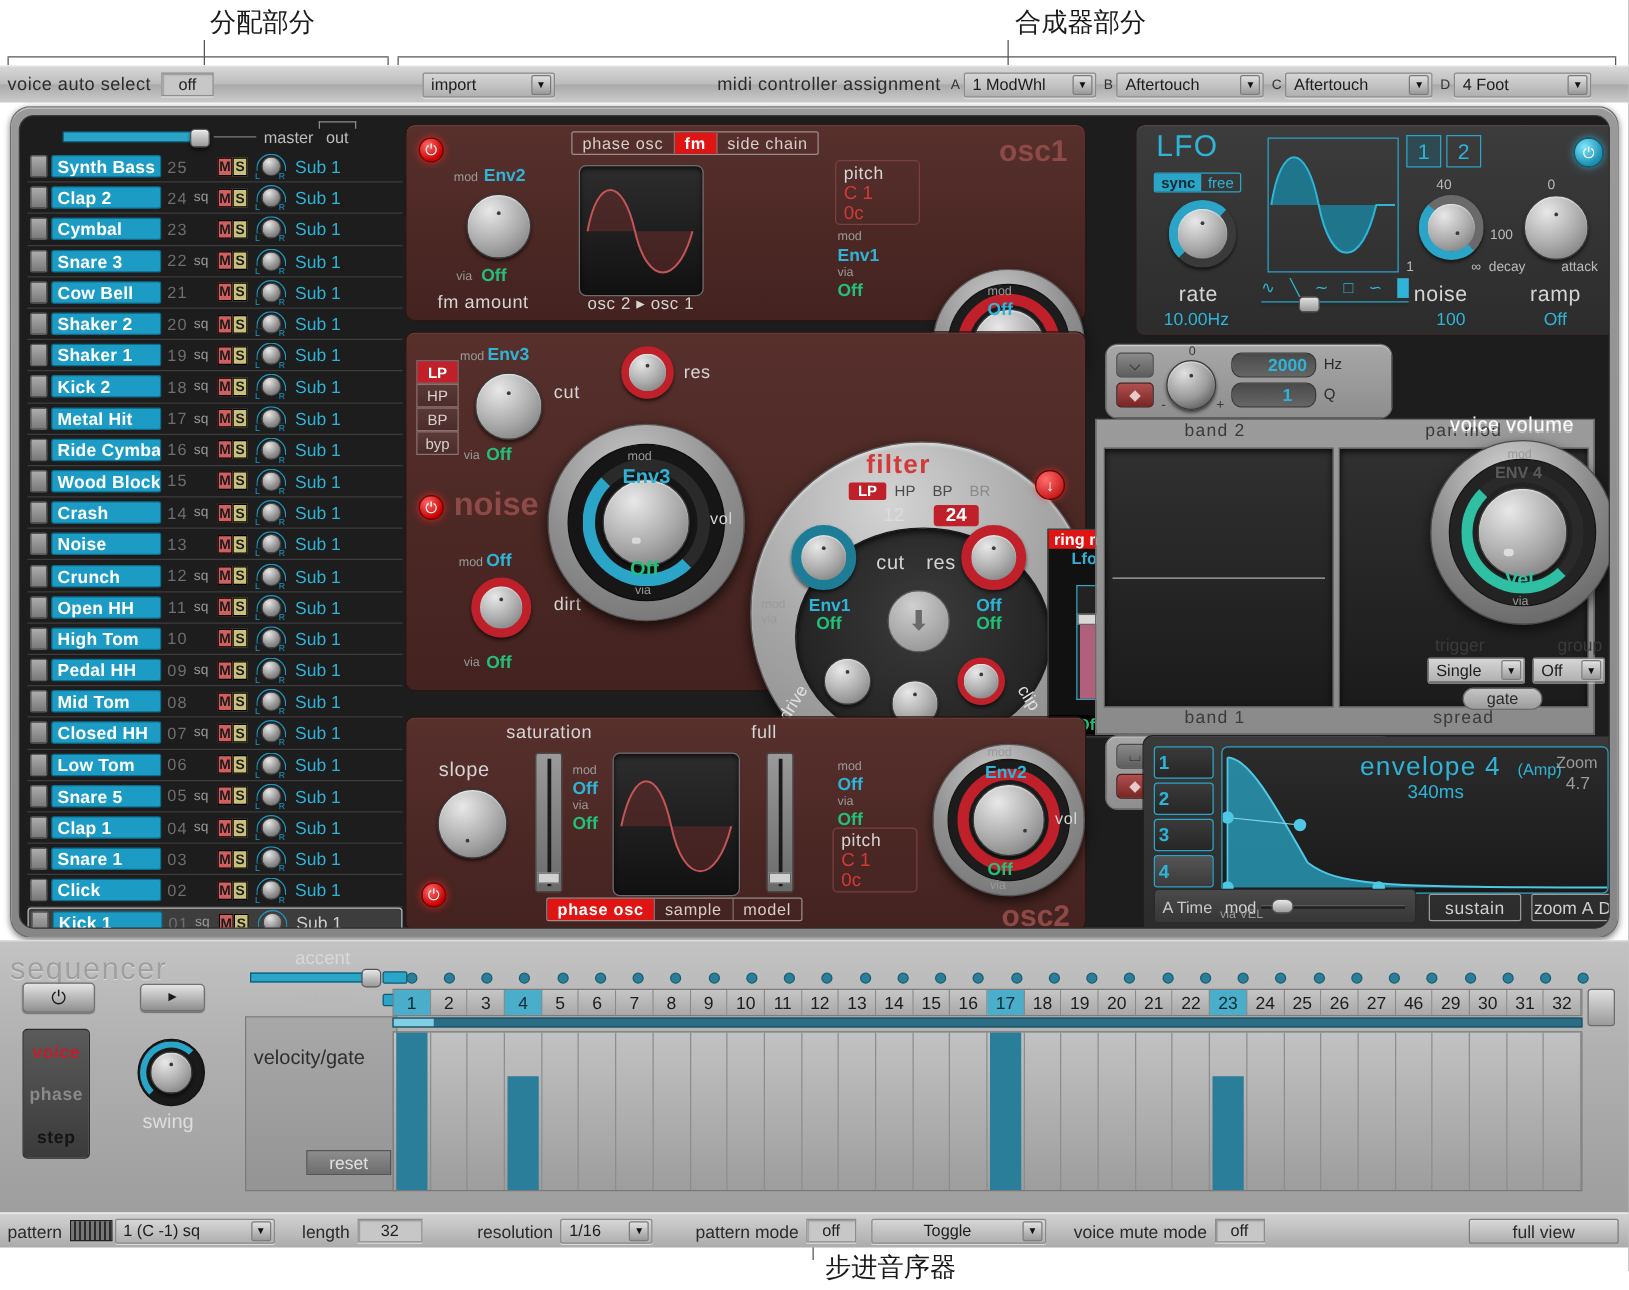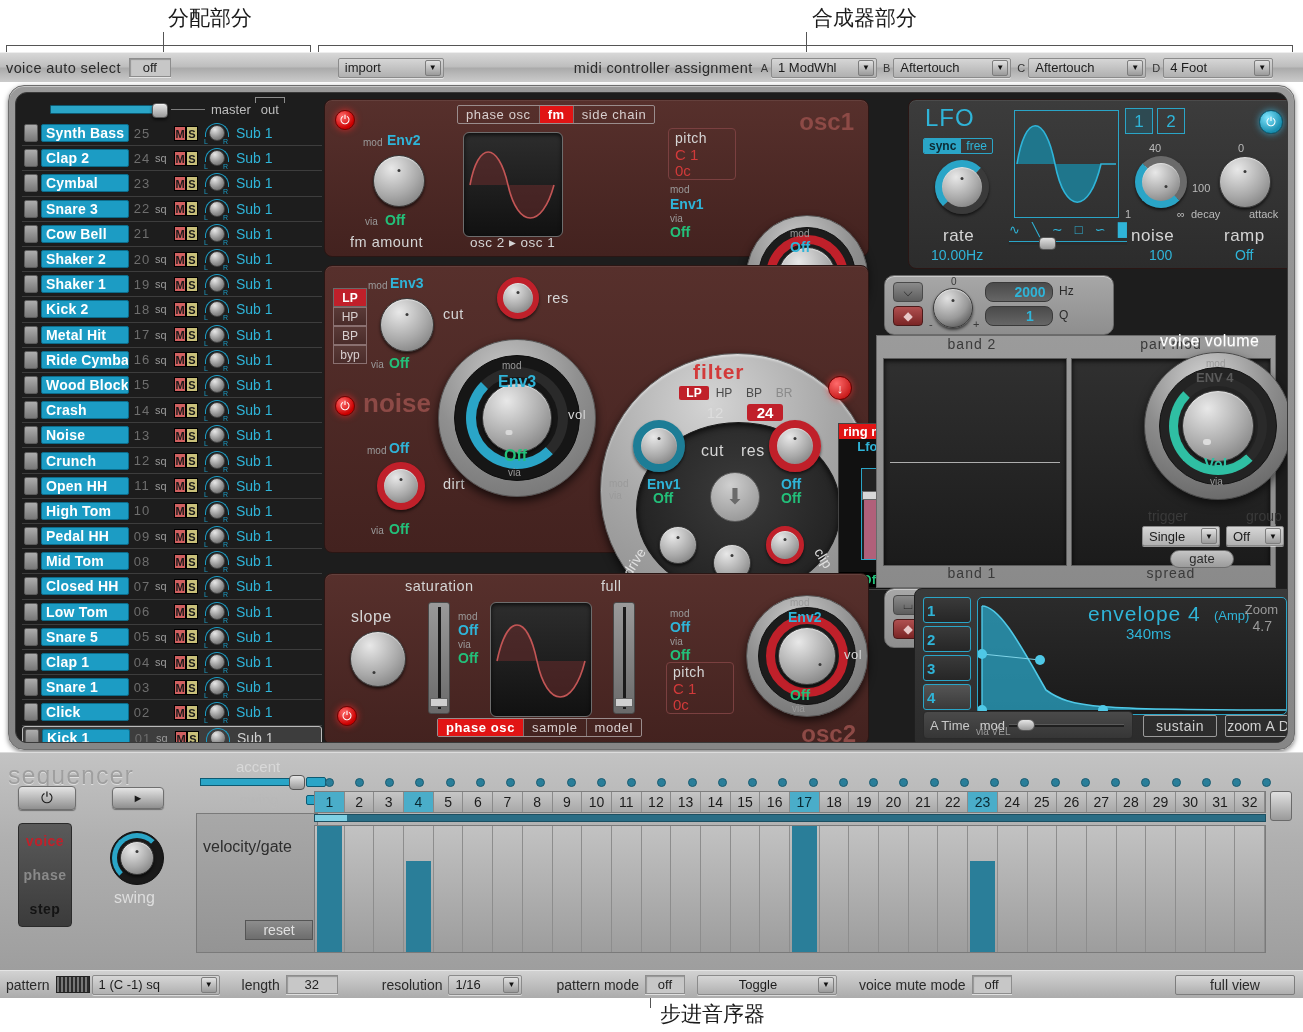--- a/index.html
+++ b/index.html
@@ -1399,21 +1399,21 @@
       <div class="stepnum">18</div>
       <div class="stepnum">19</div>
       <div class="stepnum">20</div>
       <div class="stepnum">21</div>
       <div class="stepnum">22</div>
       <div class="stepnum on">23</div>
       <div class="stepnum">24</div>
       <div class="stepnum">25</div>
       <div class="stepnum">26</div>
       <div class="stepnum">27</div>
-      <div class="stepnum">28</div>
+      <div class="stepnum">46</div>
       <div class="stepnum">29</div>
       <div class="stepnum">30</div>
       <div class="stepnum">31</div>
       <div class="stepnum">32</div>
     </div>
   <div style="position:absolute; left:314px; top:61px; width:952px; height:8px; background:#2a6d85; border:1px solid #1d4f61;">
     <div style="width:32px; height:100%; background:#7fd0e4;"></div>
   </div>
 
   <div class="velgrid" id="velocity-grid" style="left:314px; top:72px; width:952px; height:128px;">

